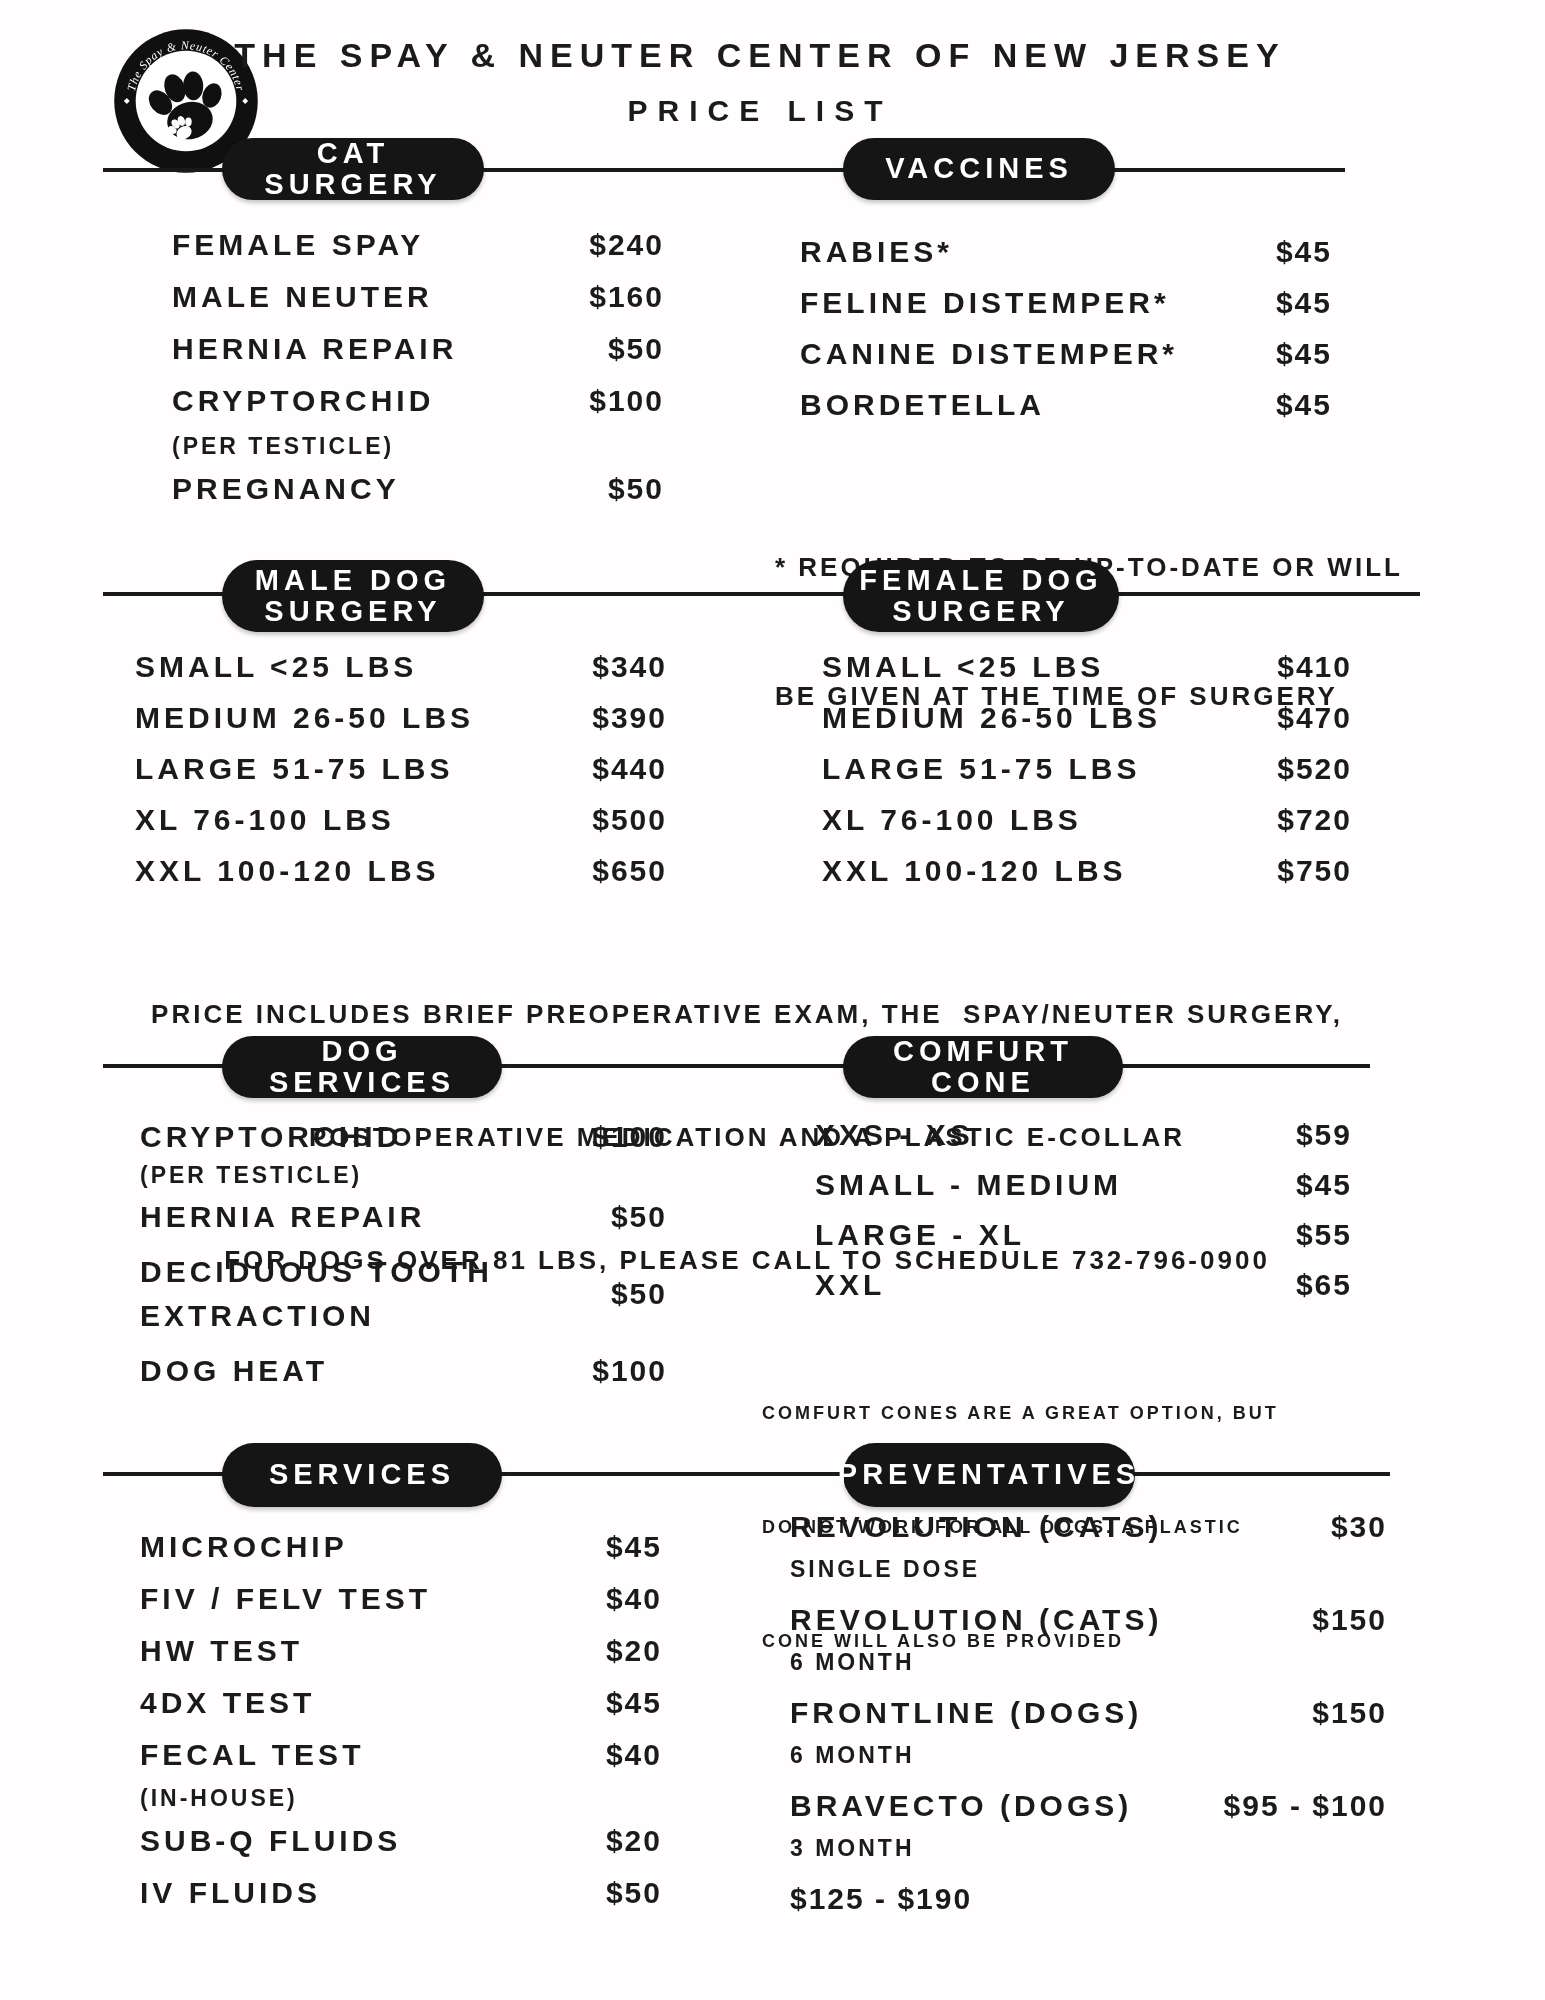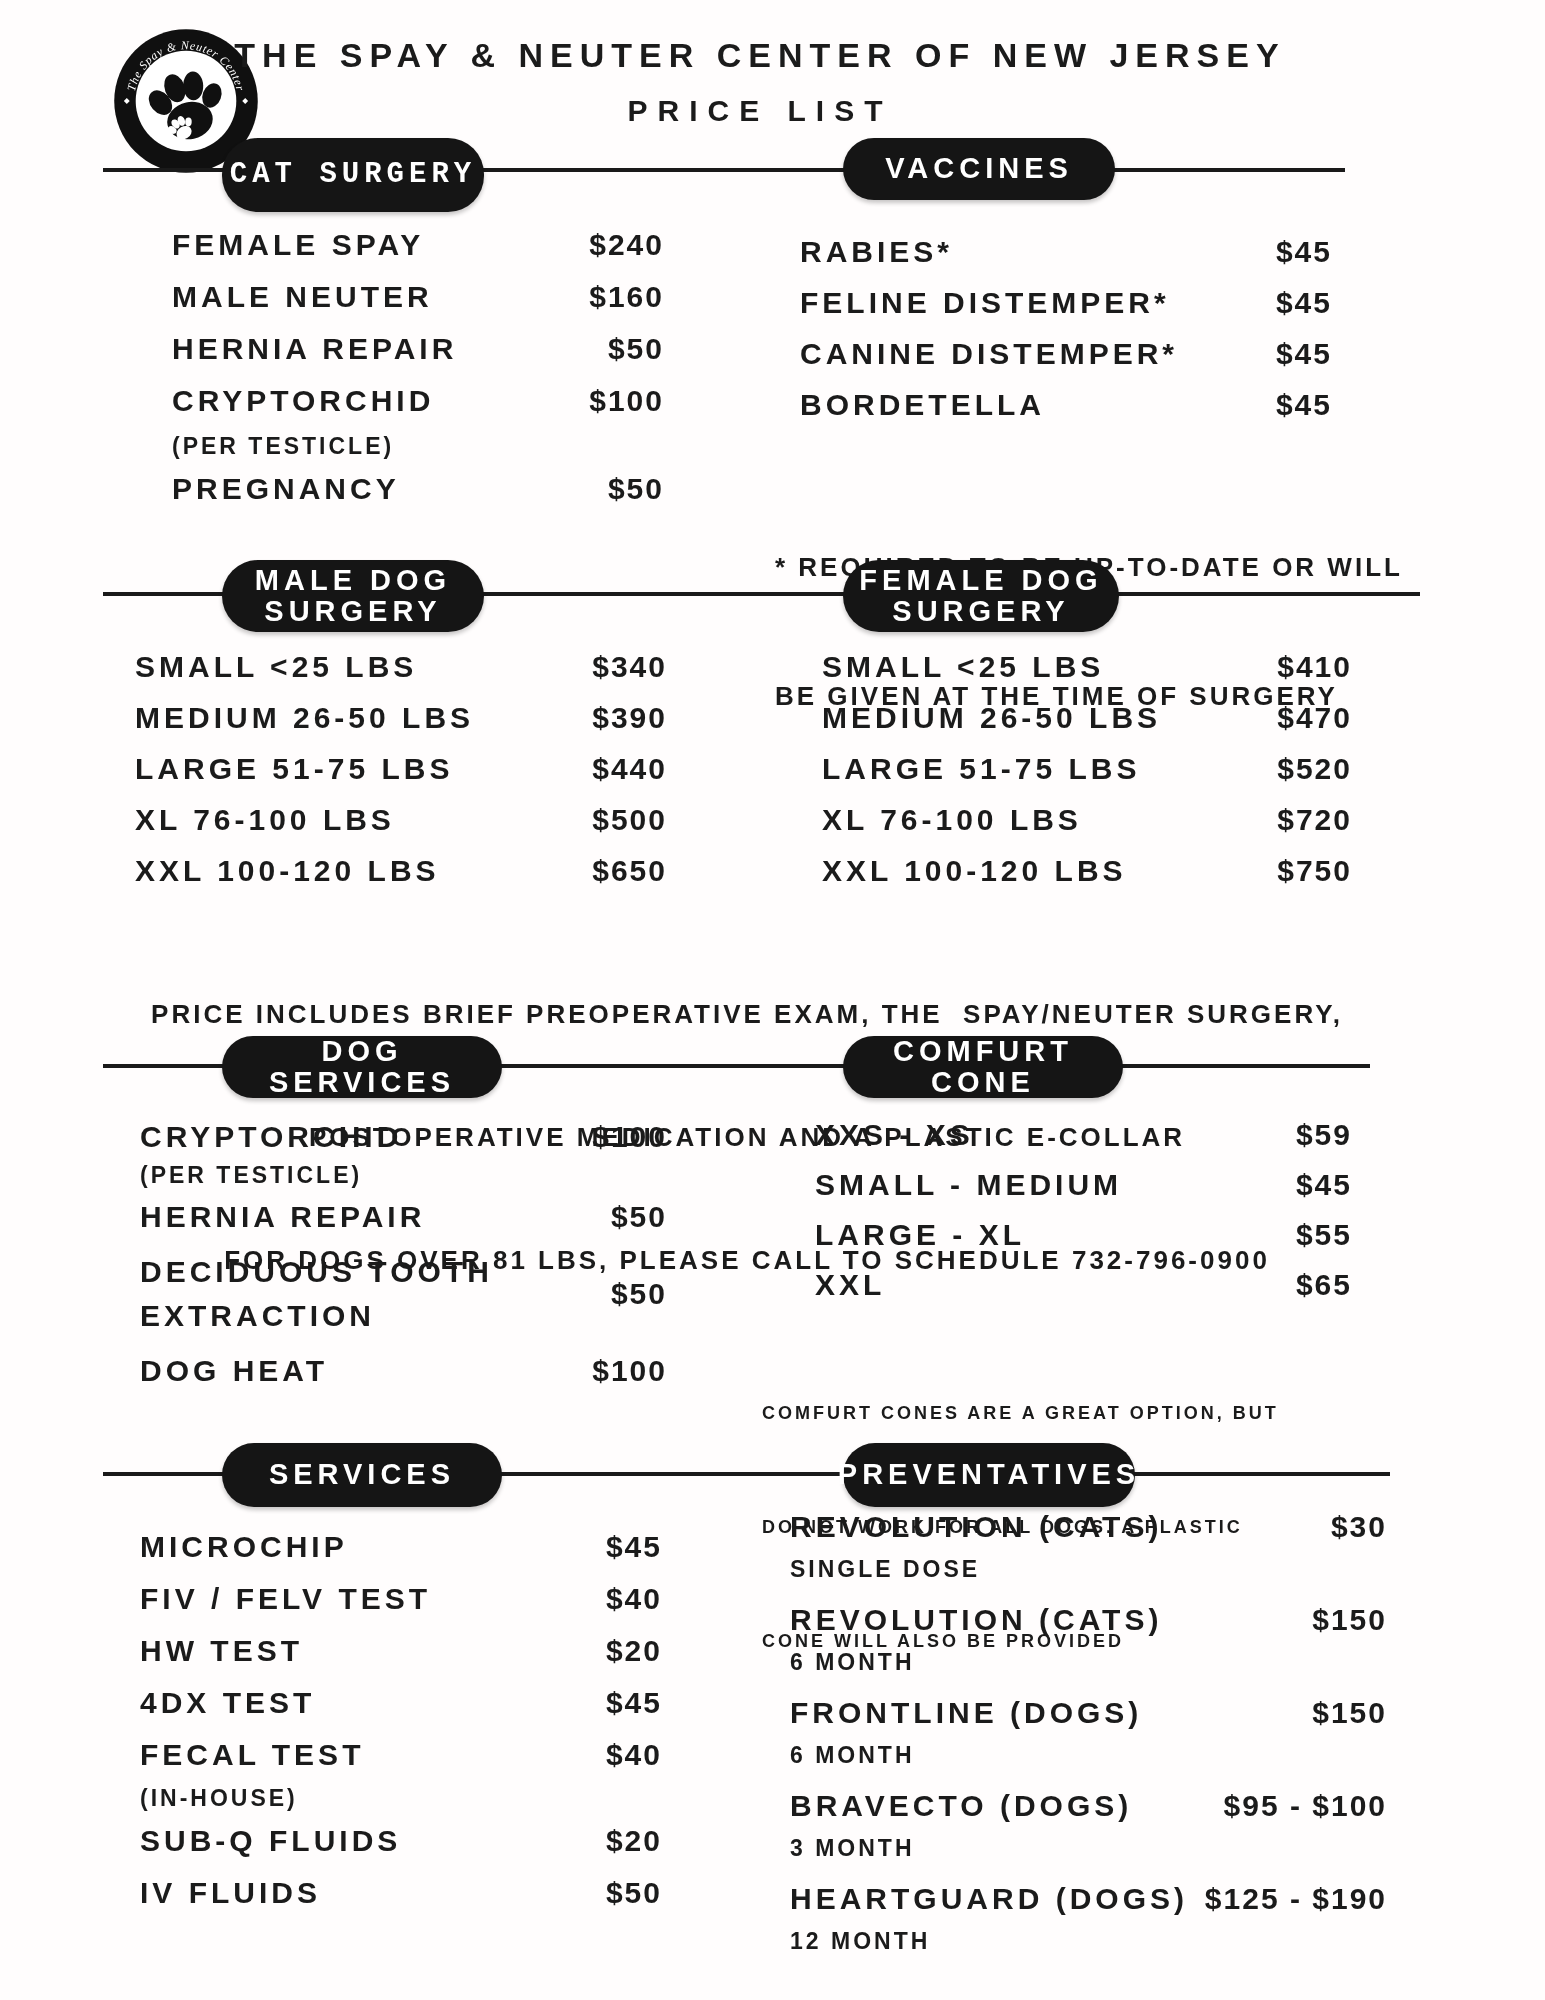--- a/index.html
+++ b/index.html
@@ -65,21 +65,21 @@
         <ellipse cx="12" cy="-17" rx="12" ry="17" transform="rotate(10 12 -17)"></ellipse>
         <ellipse cx="31" cy="-2" rx="11" ry="15" transform="rotate(32 31 -2)"></ellipse>
       </g>
     </g>
   </svg>
 
   <div class="abs title">THE SPAY &amp; NEUTER CENTER OF NEW JERSEY</div>
   <div class="abs subtitle">PRICE LIST</div>
 
   <div class="abs line" style="left:103px;top:168px;width:1242px;"></div>
-  <div class="abs pill" style="left:222px;top:138px;width:262px;height:74px;font-family:Liberation Mono, monospace;">
+  <div class="abs pill" style="left:222px;top:138px;width:262px;height:62px;">
     <span>CAT SURGERY</span>
   </div>
   <div class="abs pill" style="left:843px;top:138px;width:272px;height:62px;">
     <span>VACCINES</span>
   </div>
 
   <div class="abs list list-cat" style="left:172px;top:227px;width:490px;">
       <div class="prow">
     <div class="lbl">
       <span class="label">FEMALE SPAY</span>
@@ -425,21 +425,17 @@
     <span class="price">$150</span>
   </div>
       <div class="prow">
     <div class="lbl">
       <span class="label">BRAVECTO (DOGS)</span>
       <span class="subnote">3 MONTH</span>
     </div>
     <span class="price">$95 - $100</span>
   </div>
       <div class="prow">
-    <div class="lbl">
-      <span class="label">HEARTGUARD (DOGS)</span>
-      <span class="subnote">12 MONTH</span>
-    </div>
     <span class="price">$125 - $190</span>
   </div>
     </div>
 
 </div>
 
 </body></html>

